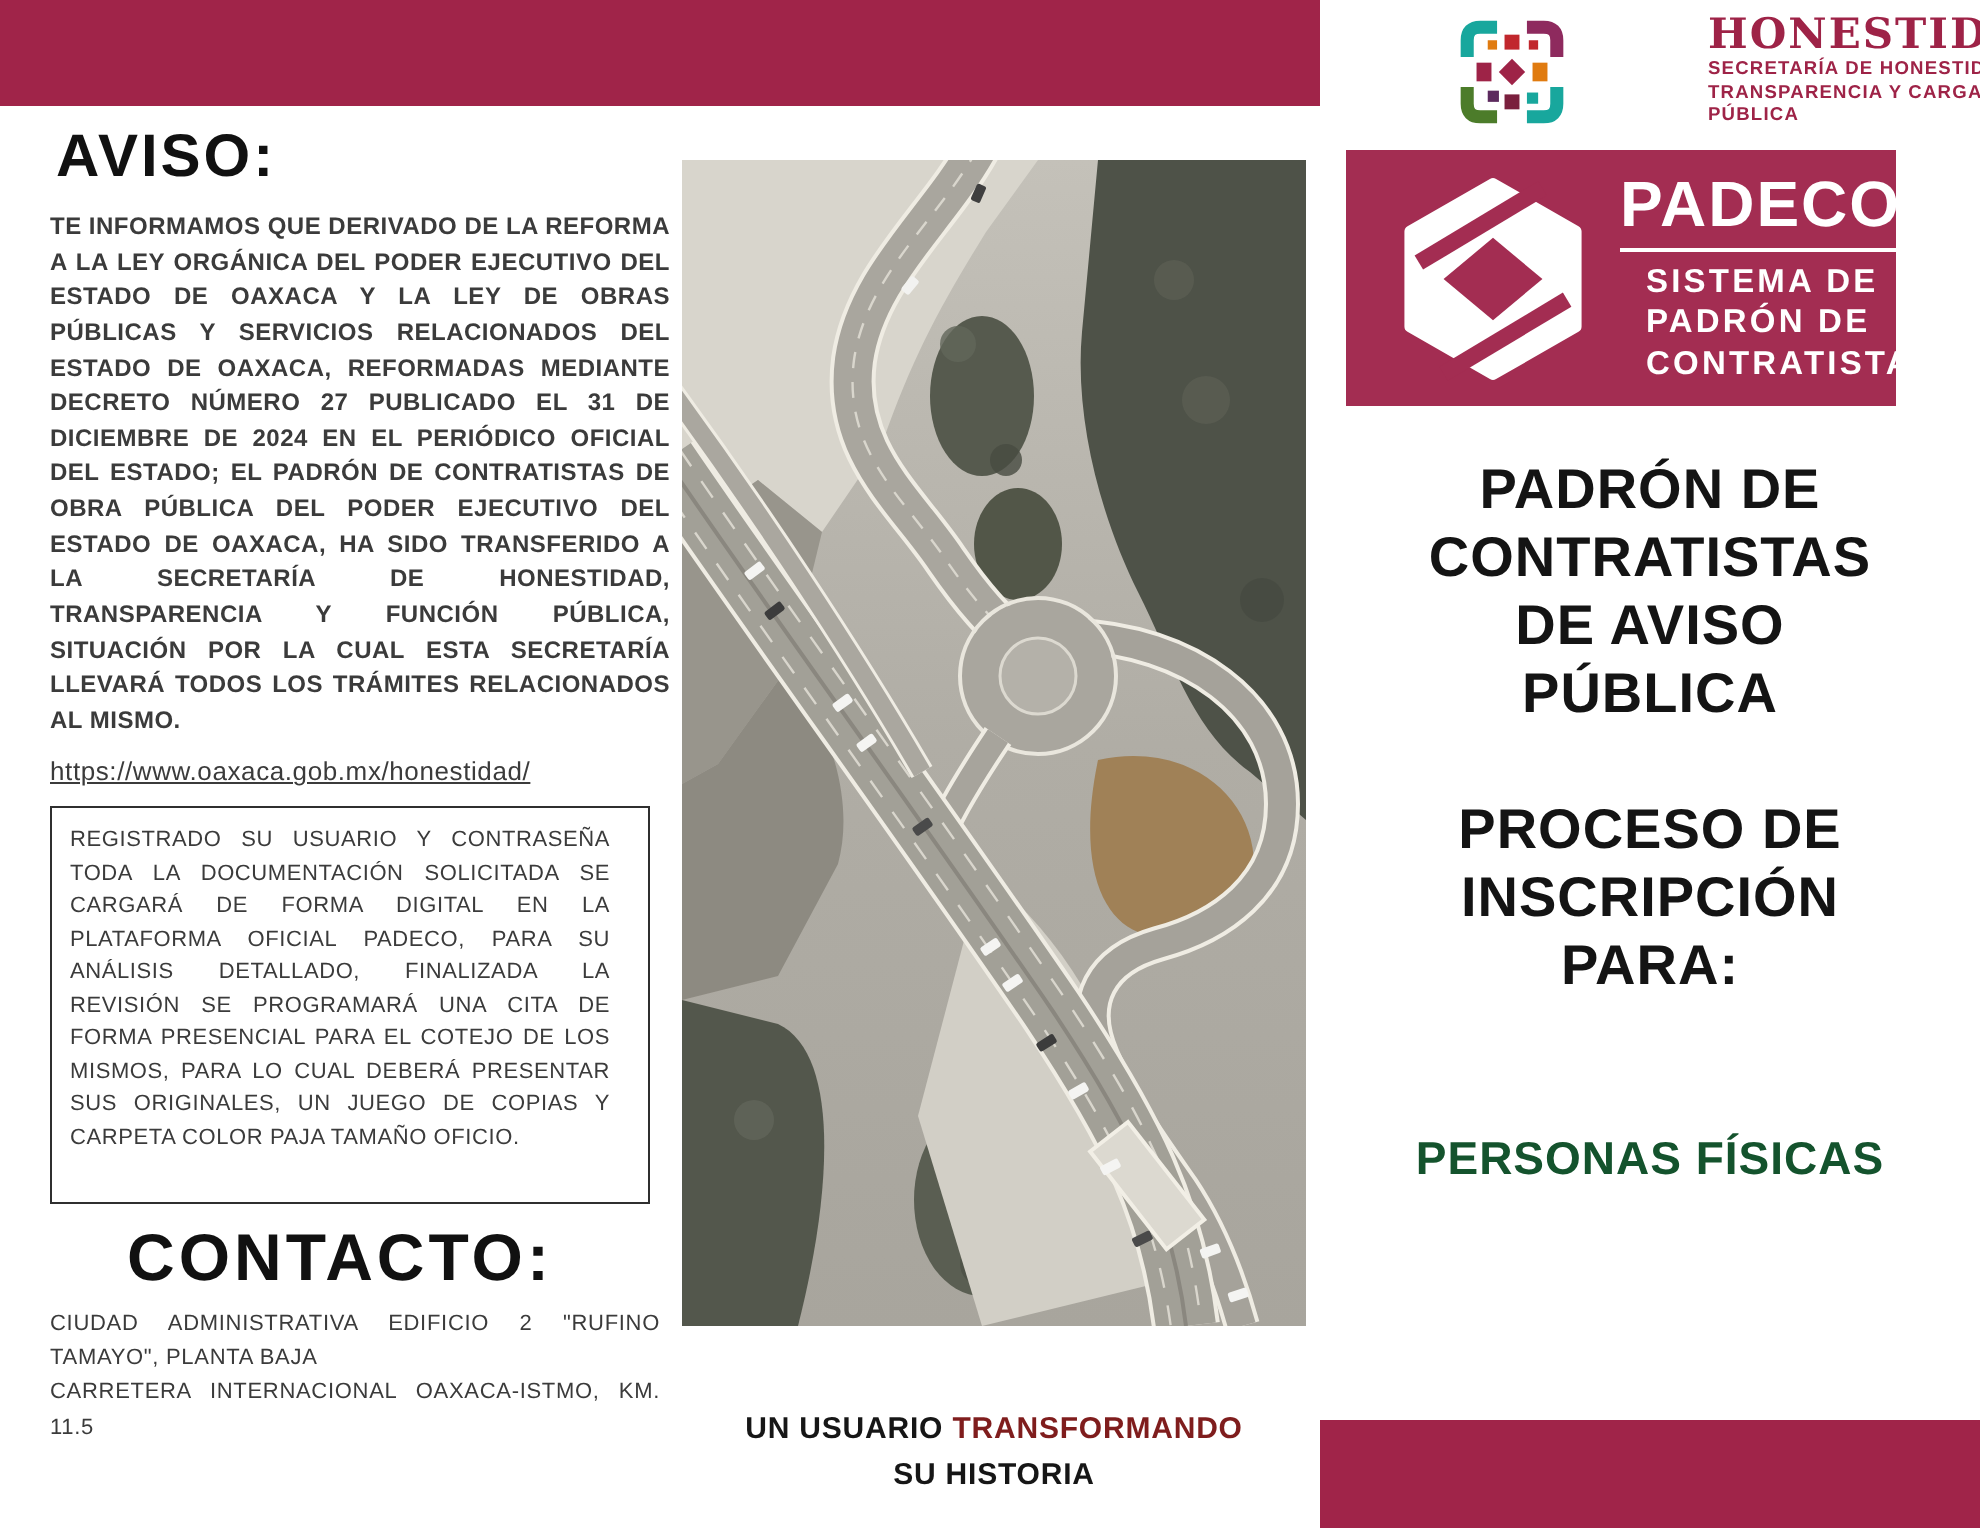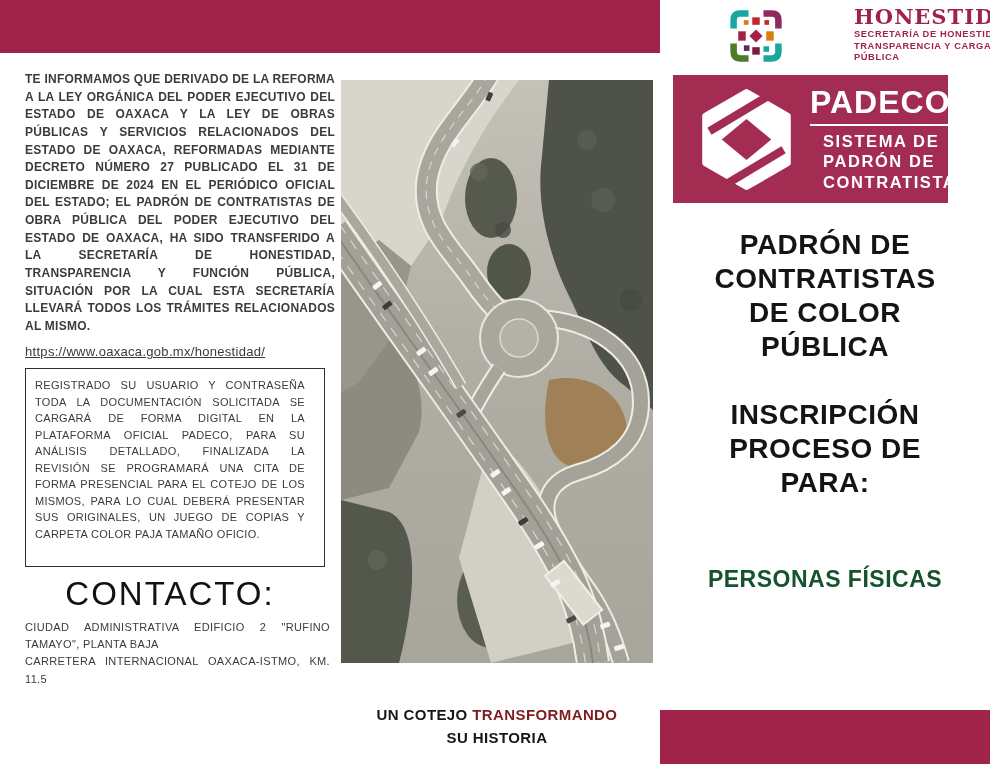--- a/index.html
+++ b/index.html
@@ -32,21 +32,21 @@
     display:inline-block; margin-top:9px; font-size:13px; letter-spacing:0.3px;
     color:#3b3b3b; text-decoration:underline;
   }
   .notice-box {
     margin-top:8px; border:1.6px solid #2f2f2f; padding:8px 19px 24px 9px; width:300px;
   }
   .notice-box p {
     font-size:11px; line-height:1.5; letter-spacing:0.3px; text-align:justify;
     text-align-last:left; color:#3b3b3b; font-weight:500;
   }
-  .contact-title { margin-top:8px; text-align:center; font-size:33px; font-weight:400; letter-spacing:2px; color:#111; width:290px; }
+  .contact-title { margin-top:8px; text-align:center; font-size:33px; font-weight:700; letter-spacing:2px; color:#111; width:290px; }
   .contact-info { margin-top:6px; width:305px; font-size:11px; line-height:1.55; letter-spacing:0.35px; color:#3b3b3b; font-weight:500; }
   .contact-info .c-line { text-align:justify; text-align-last:left; }
 
   
   .photo-wrap { position:absolute; left:341px; top:80px; width:312px; height:583px; overflow:hidden; }
   .tagline { position:absolute; left:341px; top:704px; width:312px; text-align:center;
     font-size:15px; font-weight:800; letter-spacing:0.4px; color:#161616; line-height:1.5; }
   .tagline .accent { color:#7f1d1d; }
 
   
@@ -94,20 +94,21 @@
     <div class="brand-text">
       <div class="brand-name">HONESTIDAD</div>
       <div class="brand-sub">
         <div>SECRETARÍA DE HONESTIDAD,</div>
         <div>TRANSPARENCIA Y CARGARÁ PÚBLICA</div>
       </div>
     </div>
   </div>
 
   <div class="left-col">
+    <div class="aviso-title">AVISO:</div>
     <p class="aviso-body">TE INFORMAMOS QUE DERIVADO DE LA REFORMA A LA LEY ORGÁNICA DEL PODER EJECUTIVO DEL ESTADO DE OAXACA Y LA LEY DE OBRAS PÚBLICAS Y SERVICIOS RELACIONADOS DEL ESTADO DE OAXACA, REFORMADAS MEDIANTE DECRETO NÚMERO 27 PUBLICADO EL 31 DE DICIEMBRE DE 2024 EN EL PERIÓDICO OFICIAL DEL ESTADO; EL PADRÓN DE CONTRATISTAS DE OBRA PÚBLICA DEL PODER EJECUTIVO DEL ESTADO DE OAXACA, HA SIDO TRANSFERIDO A LA SECRETARÍA DE HONESTIDAD, TRANSPARENCIA Y FUNCIÓN PÚBLICA, SITUACIÓN POR LA CUAL ESTA SECRETARÍA LLEVARÁ TODOS LOS TRÁMITES RELACIONADOS AL MISMO.</p>
     <a class="aviso-link" href="#">https://www.oaxaca.gob.mx/honestidad/</a>
     <div class="notice-box">
       <p>REGISTRADO SU USUARIO Y CONTRASEÑA TODA LA DOCUMENTACIÓN SOLICITADA SE CARGARÁ DE FORMA DIGITAL EN LA PLATAFORMA OFICIAL PADECO, PARA SU ANÁLISIS DETALLADO, FINALIZADA LA REVISIÓN SE PROGRAMARÁ UNA CITA DE FORMA PRESENCIAL PARA EL COTEJO DE LOS MISMOS, PARA LO CUAL DEBERÁ PRESENTAR SUS ORIGINALES, UN JUEGO DE COPIAS Y CARPETA COLOR PAJA TAMAÑO OFICIO.</p>
     </div>
     <div class="contact-title">CONTACTO:</div>
     <div class="contact-info">
       <div class="c-line">CIUDAD ADMINISTRATIVA EDIFICIO 2 "RUFINO TAMAYO", PLANTA BAJA</div>
       <div class="c-line">CARRETERA INTERNACIONAL OAXACA-ISTMO, KM. 11.5</div>
 
@@ -188,21 +189,21 @@
         <rect x="228" y="534" width="5" height="10" rx="1.2" fill="#4a4a4a" transform="rotate(64 230 539)"></rect>
         <rect x="262" y="540" width="5" height="10" rx="1.2" fill="#f4f4f2" transform="rotate(70 264 545)"></rect>
         <rect x="276" y="562" width="5" height="10" rx="1.2" fill="#f4f4f2" transform="rotate(72 278 567)"></rect>
         <rect x="146" y="12" width="5" height="9" rx="1.2" fill="#3f3f3f" transform="rotate(24 148 16)"></rect>
         <rect x="112" y="58" width="5" height="9" rx="1.2" fill="#f2f2f0" transform="rotate(40 114 62)"></rect>
       </g>
     </svg>
   </div>
 
   <div class="tagline">
-    <span>UN COTEJO </span><span class="accent">TRANSFORMANDO</span><br>
+    <span>UN USUARIO </span><span class="accent">TRANSFORMANDO</span><br>
     <span>SU HISTORIA</span>
   </div>
 
   <div class="padeco-box">
     <svg class="padeco-logo" viewBox="0 0 100 100">
       <polygon points="50,4 90,27 90,73 50,96 10,73 10,27" fill="#ffffff" stroke="#ffffff" stroke-width="6" stroke-linejoin="round"></polygon>
       <line x1="14" y1="42" x2="74" y2="6" stroke="#a32d52" stroke-width="8"></line>
       <line x1="26" y1="96" x2="86" y2="60" stroke="#a32d52" stroke-width="8"></line>
       <polygon points="50,30 74,50 50,70 26,50" fill="#a32d52"></polygon>
     </svg>
@@ -213,27 +214,27 @@
         <div>SISTEMA DE</div>
         <div>PADRÓN DE</div>
         <div>CONTRATISTAS</div>
       </div>
     </div>
   </div>
 
   <div class="right-title-1">
     <div>PADRÓN DE</div>
     <div>CONTRATISTAS</div>
-    <div>DE COLOR</div>
+    <div>DE AVISO</div>
     <div>PÚBLICA</div>
   </div>
 
   <div class="right-title-2">
+    <div>PROCESO DE</div>
     <div>INSCRIPCIÓN</div>
-    <div>PROCESO DE</div>
     <div>PARA:</div>
   </div>
 
   <div class="right-title-3">PERSONAS FÍSICAS</div>
 
   <div class="bar-bottom"></div>
 
 </div>
 
 </body></html>

